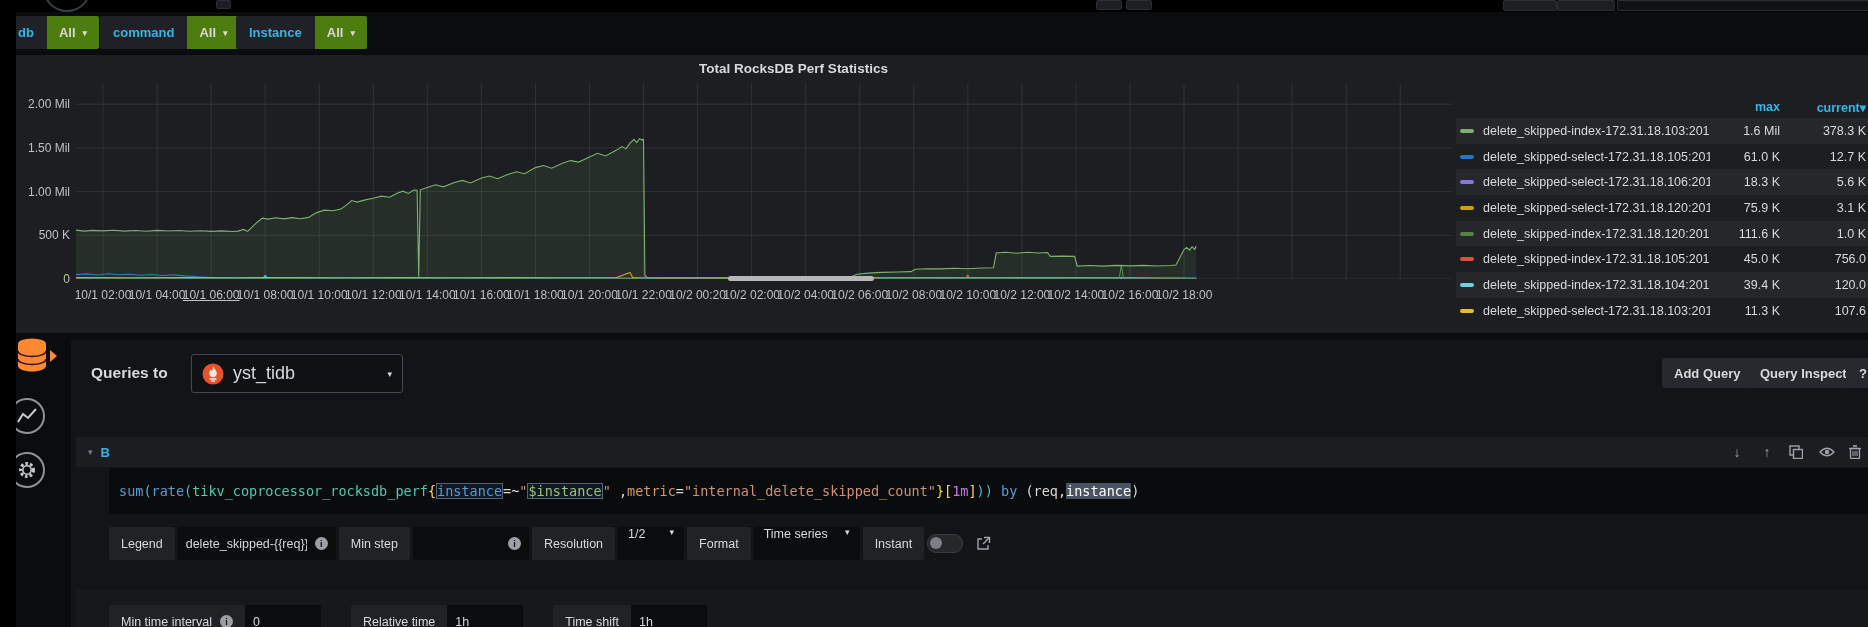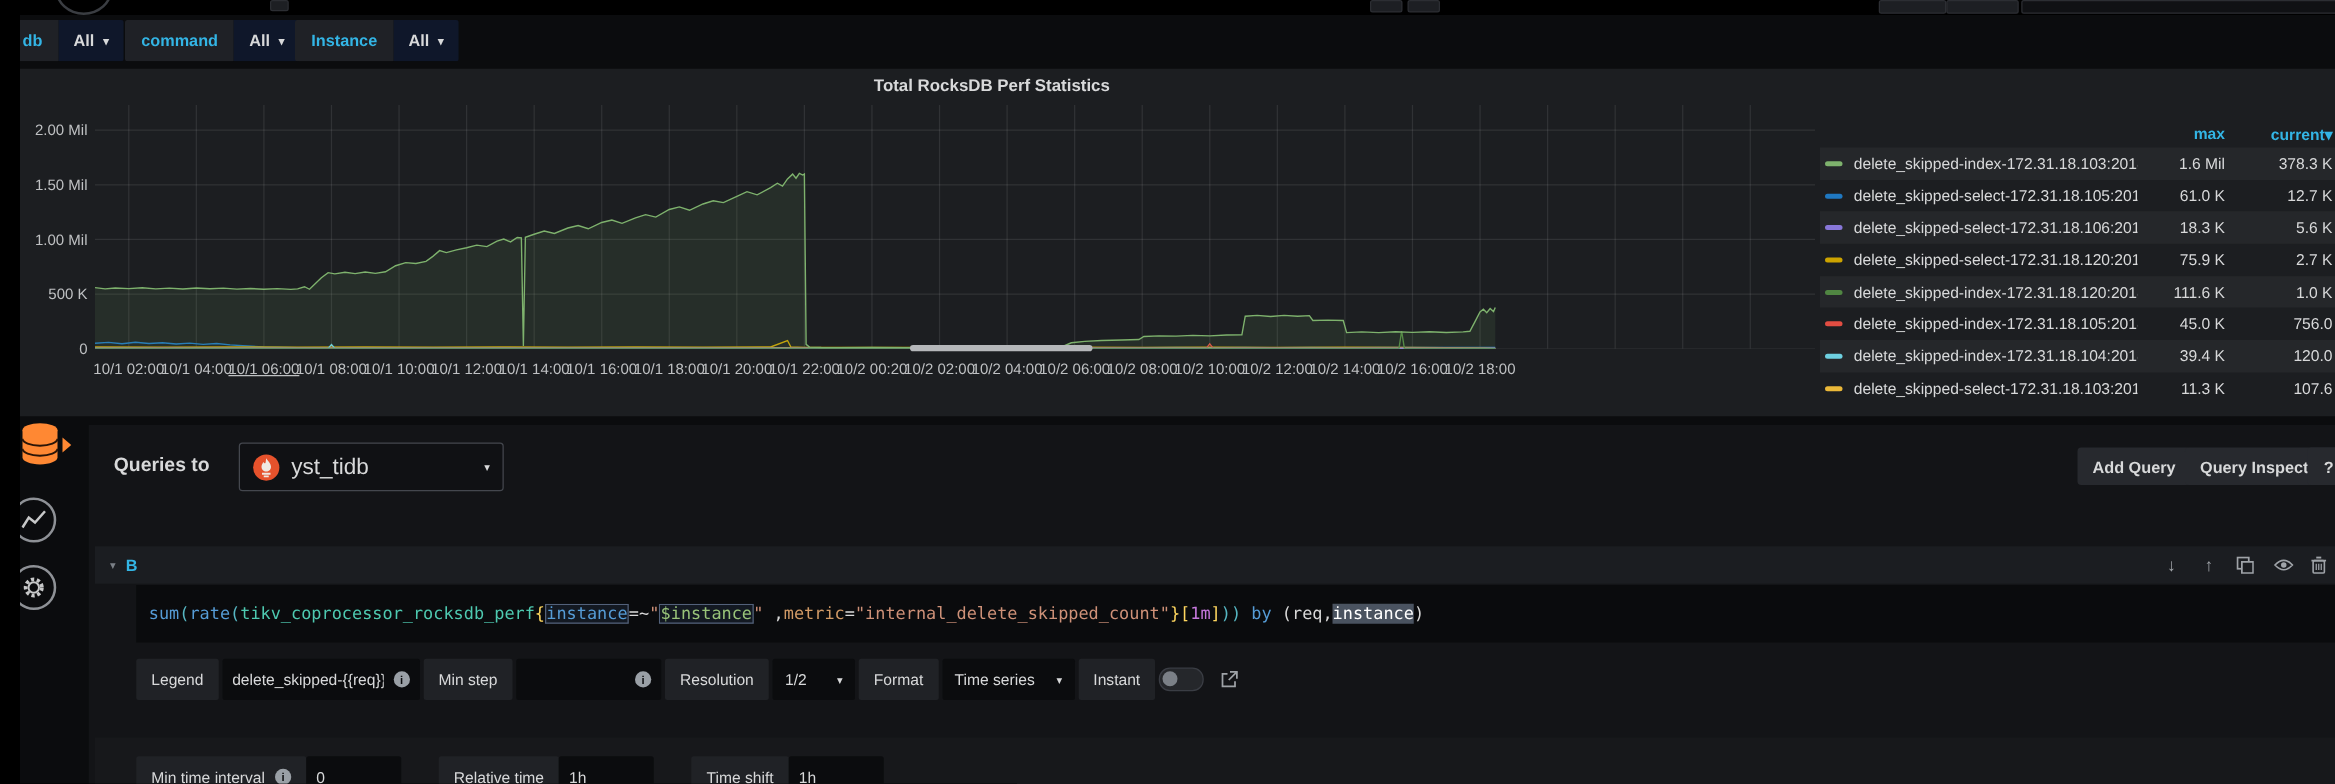--- a/index.html
+++ b/index.html
@@ -7,21 +7,21 @@
          font-family:"Liberation Sans",sans-serif;color:#d8d9da;margin-left:16px;}
   
   .topbar{position:absolute;left:0;top:0;width:1868px;height:12px;background:#000;}
   .tb-circle{position:absolute;left:28px;top:-30px;width:42px;height:38px;border:2px solid #3a3d42;border-radius:50%;}
   .tb-box{position:absolute;background:#1d1f23;border:1px solid #2c2e33;border-radius:2px;}
   
   .filters{position:absolute;left:0;top:16px;height:34px;width:100%;}
   .var-group{position:absolute;display:flex;height:33px;border-radius:2px;overflow:hidden;}
   .var-label{display:flex;align-items:center;padding:0 13px;background:#1f2126;color:#33b5e5;
              font-weight:bold;font-size:13px;}
-  .var-value{display:flex;align-items:center;gap:7px;padding:0 12px;background:#0f172a;
+  .var-value{display:flex;align-items:center;gap:7px;padding:0 12px;background:#4d7c0f;
              color:#d8d9da;font-weight:bold;font-size:13px;cursor:pointer;}
   .caret{font-size:9px;color:#d8d9da;font-style:normal;}
   
   .chart-panel{position:absolute;left:0;top:55px;width:1868px;height:278px;background:#1c1e21;}
   .panel-title{position:absolute;left:0;top:6px;width:1555px;text-align:center;
                font-size:13.5px;font-weight:bold;color:#d8d9da;cursor:pointer;}
   #plot{position:absolute;left:60px;top:29px;}
   .ylab{position:absolute;left:0;width:54px;height:16px;line-height:16px;text-align:right;
         font-size:12px;color:#bfc1c3;}
   .xlab{position:absolute;top:233px;transform:translateX(-50%);font-size:12px;color:#bfc1c3;white-space:nowrap;}
@@ -59,21 +59,21 @@
   .tk-lb{color:#569cd6}.tk-lb2{color:#d19a66}.tk-st{color:#ce9178}.tk-vr{color:#98c379}
   .tk-du{color:#c678dd}.tk-op{color:#d8d8d8}
   .tk-bx{box-shadow:inset 0 0 0 1px #53617a;background:rgba(90,130,190,.12);padding:0 1px;}
   .tk-sel{background:#4a5360;color:#fff;}
   
   .opt-row{position:absolute;left:38px;top:187px;height:33px;display:flex;align-items:stretch;gap:3px;}
   .g-label{display:flex;align-items:center;padding:0 12px;background:#202226;border-radius:2px;
            font-size:12.5px;color:#d8d9da;white-space:nowrap;}
   .g-input{display:flex;align-items:center;background:#0b0c0e;border-radius:2px;padding:0 8px;
            font-size:12.5px;color:#d8d9da;white-space:nowrap;}
-  .g-select{display:flex;align-items:center;gap:8px;background:#0b0c0e;border-radius:2px;padding:0 10px;
+  .g-select{display:flex;align-items:flex-start;gap:8px;background:#0b0c0e;border-radius:2px;padding:0 10px;
             font-size:12.5px;color:#d8d9da;cursor:pointer;white-space:nowrap;}
   .info-i{width:13px;height:13px;border-radius:50%;background:#9aa0a6;color:#0b0c0e;font-size:9px;
           font-weight:bold;display:flex;align-items:center;justify-content:center;margin-left:8px;
           cursor:pointer;flex:none;font-style:normal;}
   .toggle{width:34px;height:17px;border-radius:9px;background:#25272b;border:1px solid #3a3d44;
           position:relative;cursor:pointer;align-self:center;}
   .toggle .knob{position:absolute;left:2px;top:2px;width:12px;height:12px;border-radius:50%;background:#7b8087;}
   .ext-link{align-self:center;cursor:pointer;}
   
   .footer-band{position:absolute;left:5px;top:250px;width:1801px;height:37px;background:#17181b;}
@@ -219,21 +219,21 @@
         <div class="lg-row stripe">
           <span class="lg-dash" style="background:#8877D9"></span>
           <span class="lg-name">delete_skipped-select-172.31.18.106:20180</span>
           <span class="lg-max">18.3 K</span>
           <span class="lg-cur">5.6 K</span>
         </div>
         <div class="lg-row">
           <span class="lg-dash" style="background:#CCA300"></span>
           <span class="lg-name">delete_skipped-select-172.31.18.120:20180</span>
           <span class="lg-max">75.9 K</span>
-          <span class="lg-cur">2.7 K</span>
+          <span class="lg-cur">3.1 K</span>
         </div>
         <div class="lg-row stripe">
           <span class="lg-dash" style="background:#508642"></span>
           <span class="lg-name">delete_skipped-index-172.31.18.120:20180</span>
           <span class="lg-max">111.6 K</span>
           <span class="lg-cur">1.0 K</span>
         </div>
         <div class="lg-row">
           <span class="lg-dash" style="background:#E24D42"></span>
           <span class="lg-name">delete_skipped-index-172.31.18.105:20180</span>

